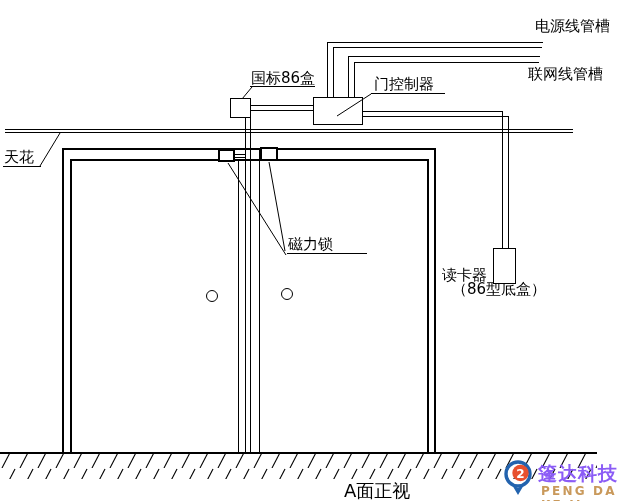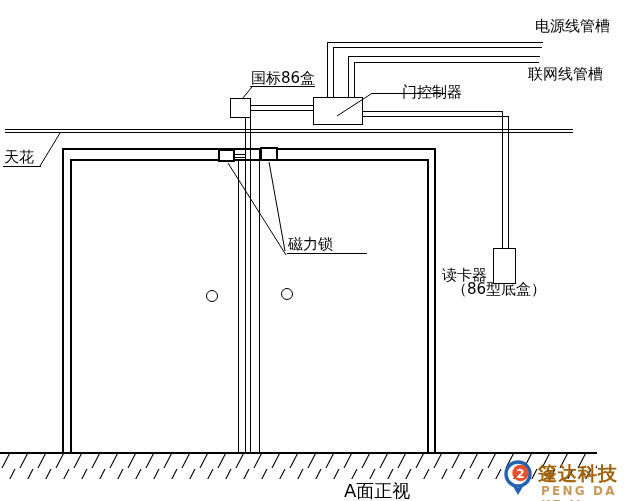--- a/index.html
+++ b/index.html
@@ -94,31 +94,31 @@
   </svg>
 
   <div class="hline" style="left:250px;top:86px;width:65px;"></div>
   <div class="hline" style="left:371px;top:93px;width:74px;"></div>
   <div class="hline" style="left:3px;top:166px;width:38px;"></div>
   <div class="hline" style="left:287px;top:253px;width:80px;"></div>
 
   <div class="lbl" style="left:535px;top:18px;">电源线管槽</div>
   <div class="lbl" style="left:528px;top:66px;">联网线管槽</div>
   <div class="lbl" style="left:251px;top:70px;">国标86盒</div>
-  <div class="lbl" style="left:374px;top:84px;margin-left:28px;">门控制器</div>
+  <div class="lbl" style="left:374px;top:76px;">门控制器</div>
   <div class="lbl" style="left:4px;top:149px;">天花</div>
   <div class="lbl" style="left:288px;top:236px;">磁力锁</div>
   <div class="lbl" style="left:442px;top:268px;font-family:Liberation Mono, monospace;">读卡器</div>
   <div class="lbl" style="left:424px;top:281px;margin-left:28px;">（86型底盒）</div>
   <div class="lbl" style="left:344px;top:482px;font-size:18px;">A面正视</div>
 
   <div class="logo">
     <svg width="32" height="40" viewBox="0 0 32 40" style="position:absolute;left:0;top:0;">
       <circle cx="15" cy="15" r="12" fill="none" stroke="#2363ae" stroke-width="3.4"></circle>
       <circle cx="17.5" cy="14" r="8.2" fill="#e8502e"></circle>
       <text x="17.5" y="19" text-anchor="middle" font-size="12" font-weight="bold" fill="#ffffff" font-family="DejaVu Sans, sans-serif">2</text>
       <polygon points="8.5,25 15,36 21.5,25 15,29" fill="#2363ae"></polygon>
     </svg>
-    <div class="logo-cn" style="color:#a16207;">篷达科技</div>
+    <div class="logo-cn" style="color:#8b5cf6;">篷达科技</div>
     <div class="logo-en" style="color:#c9995b;">PENG DA KE JI</div>
   </div>
 
 </div>
 
 </body></html>

